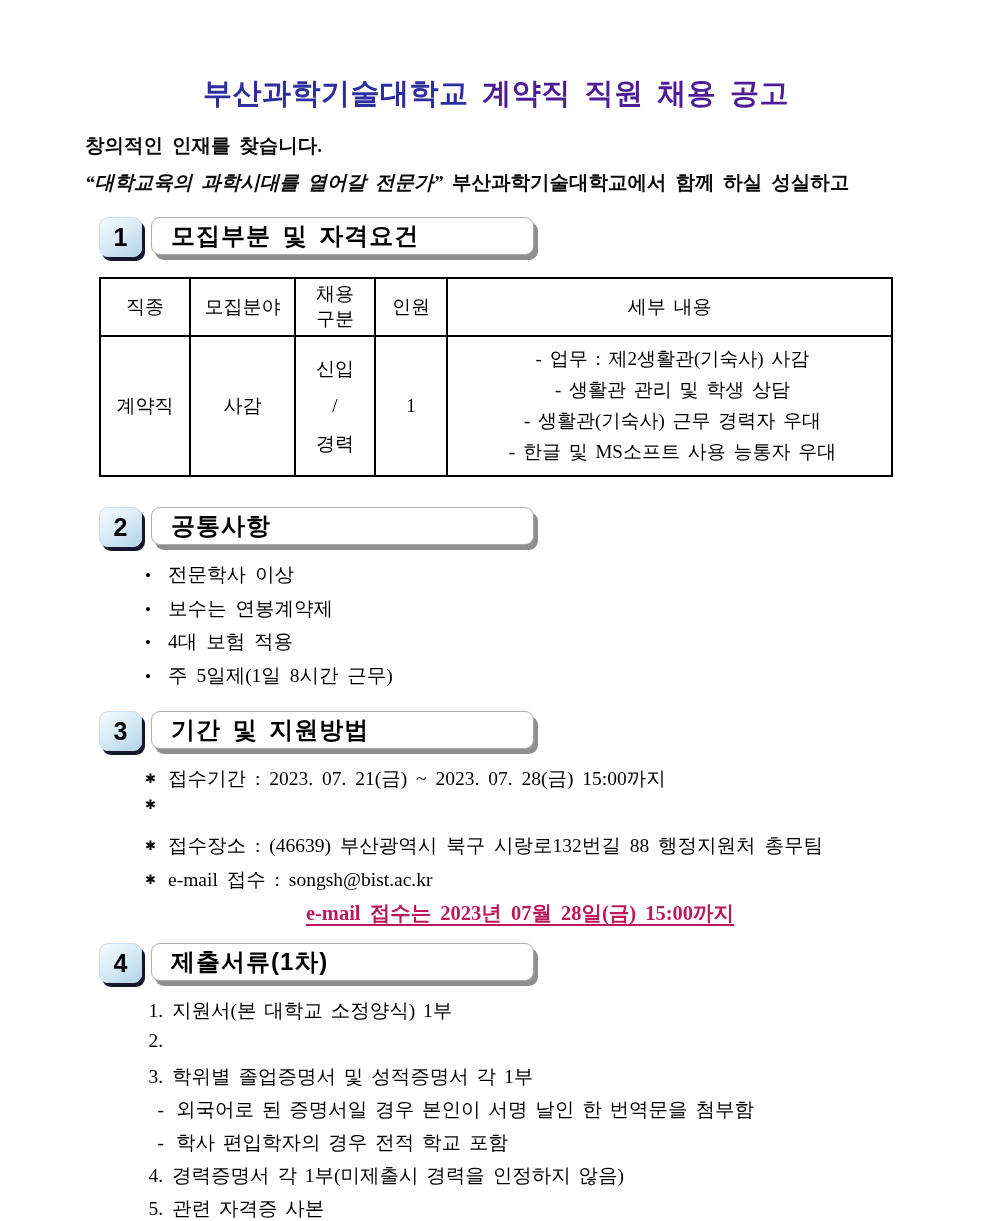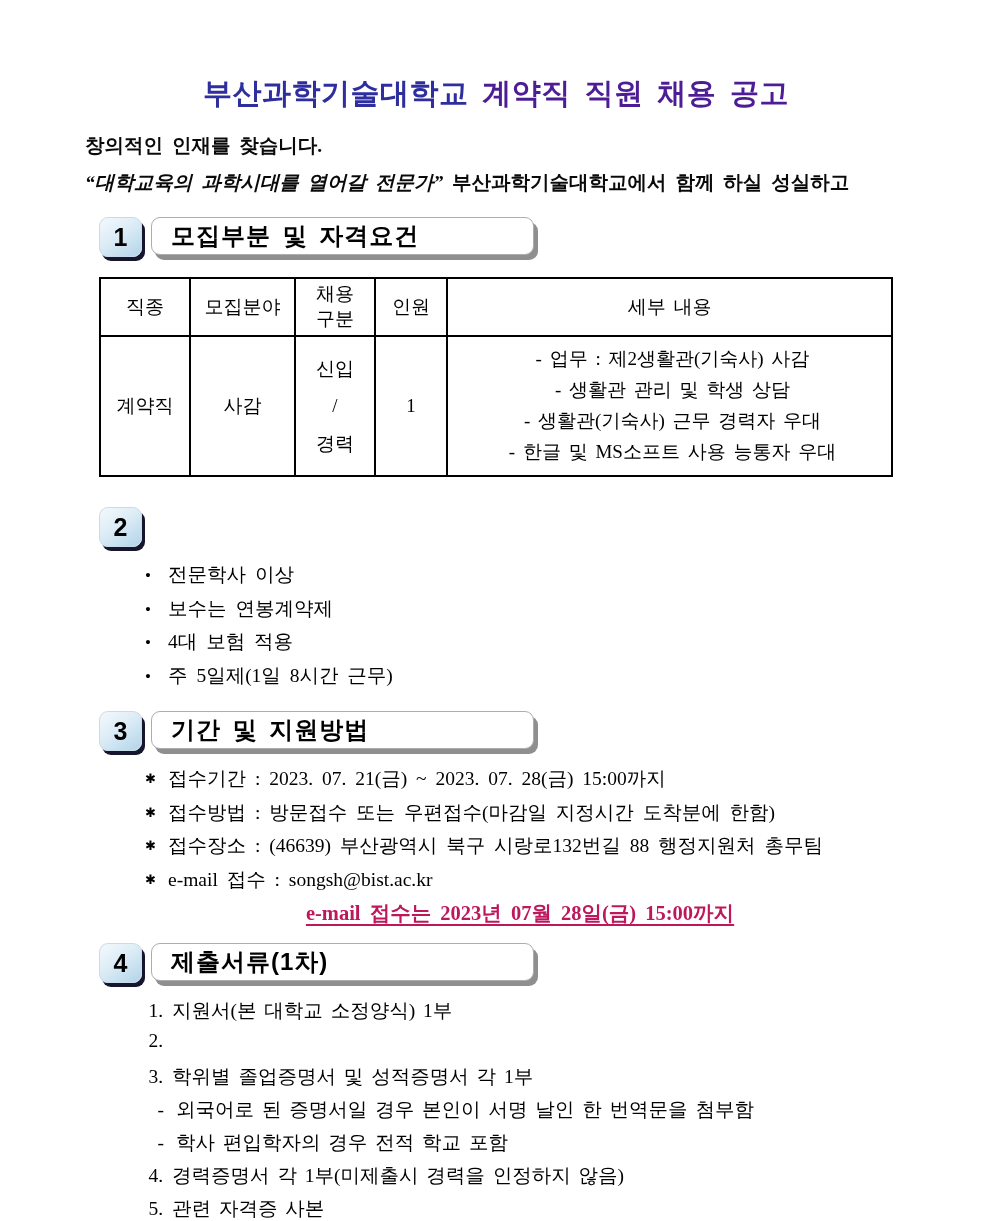--- a/index.html
+++ b/index.html
@@ -195,20 +195,21 @@
             <div class="detail-line">- 생활관 관리 및 학생 상담</div>
             <div class="detail-line">- 생활관(기숙사) 근무 경력자 우대</div>
             <div class="detail-line">- 한글 및 MS소프트 사용 능통자 우대</div>
           </td>
       </tr>
     </tbody>
   </table>
 
   <div class="sec-header mt-sec2">
     <div class="sec-badge">2</div>
+    <div class="sec-box">공통사항</div>
   </div>
 
   <div class="blist">
 
   <div class="li">
         <span class="blt blt-dot">•</span>
         <span>전문학사 이상</span>
       </div>
       <div class="li">
         <span class="blt blt-dot">•</span>
@@ -230,21 +231,20 @@
   </div>
 
   <div class="blist">
 
   <div class="li">
         <span class="blt blt-star">✱</span>
         <span>접수기간 : 2023. 07. 21(금) ~ 2023. 07. 28(금) 15:00까지</span>
       </div>
       <div class="li">
         <span class="blt blt-star">✱</span>
-        <span>접수방법 : 방문접수 또는 우편접수(마감일 지정시간 도착분에 한함)</span>
       </div>
       <div class="li">
         <span class="blt blt-star">✱</span>
         <span>접수장소 : (46639) 부산광역시 북구 시랑로132번길 88 행정지원처 총무팀</span>
       </div>
       <div class="li">
         <span class="blt blt-star">✱</span>
         <span>e-mail 접수 : songsh@bist.ac.kr</span>
       </div>
     </div>

